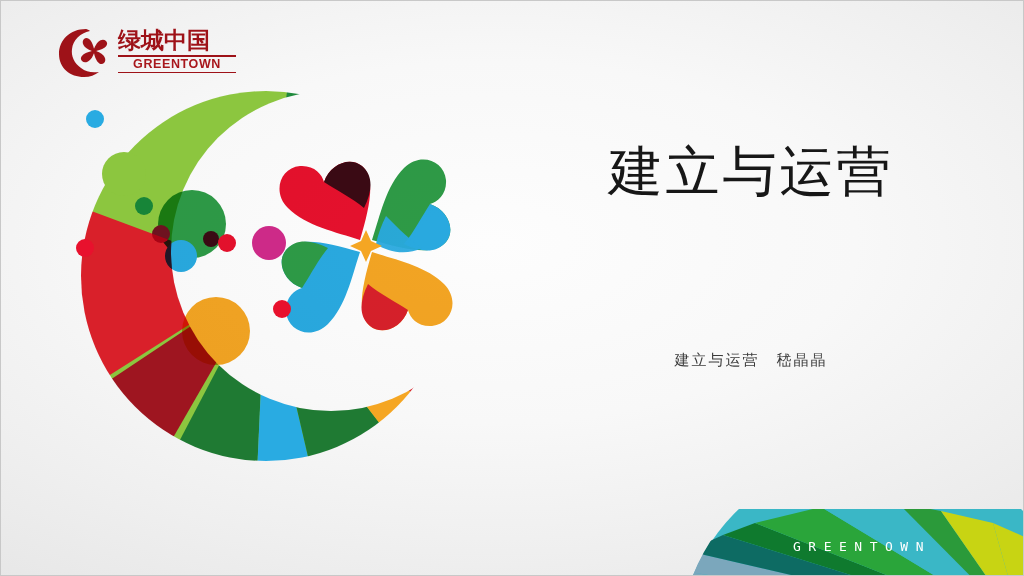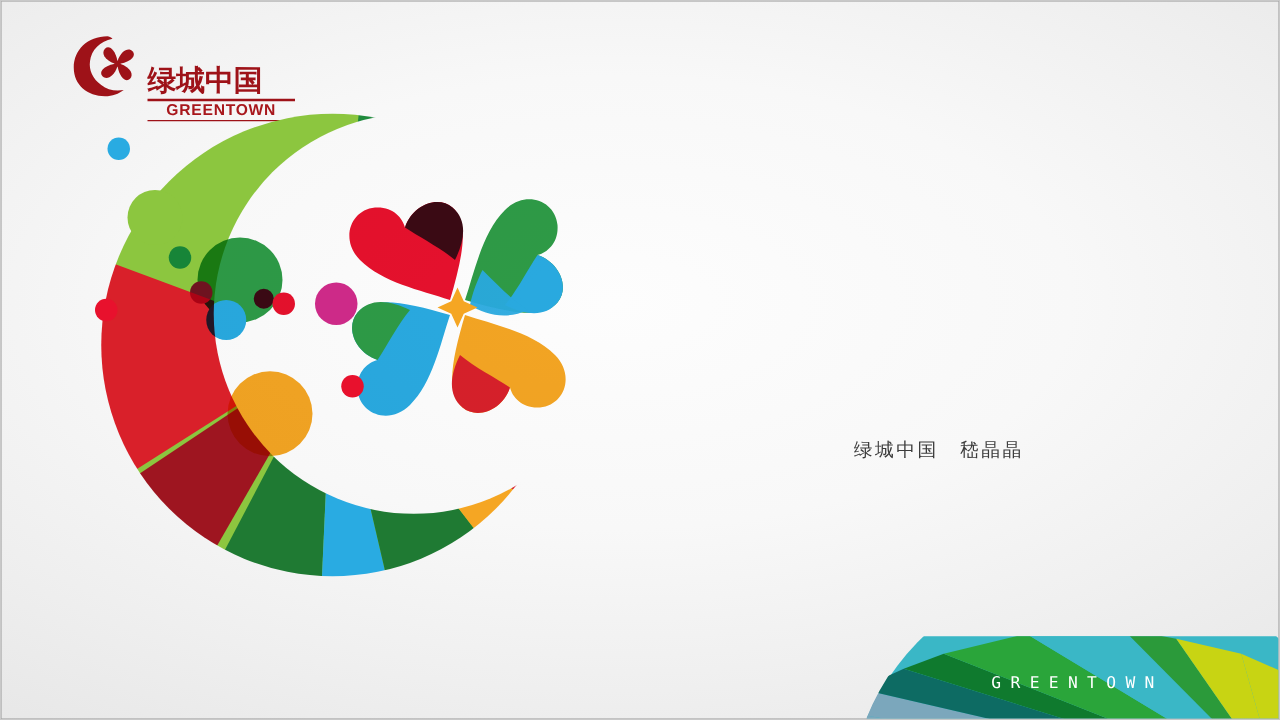--- a/index.html
+++ b/index.html
@@ -32,21 +32,20 @@
     left: 0;
     top: 2px;
     width: 56px;
     height: 52px;
   }
   .logo-text-wrap {
     position: absolute;
     left: 62px;
     top: 2px;
     width: 120px;
-    margin-top: 24px;
   }
   .logo-cn {
     font-family: "Liberation Sans", "DejaVu Sans", sans-serif;
     font-weight: bold;
     font-size: 23px;
     color: #9e1218;
     letter-spacing: 0px;
     line-height: 27px;
     white-space: nowrap;
   }
@@ -232,23 +231,24 @@
         <circle cx="175" cy="255" r="34" fill="#f5a623"></circle>
         <circle cx="140" cy="180" r="16" fill="#29abe2"></circle>
         <circle cx="120" cy="158" r="9" fill="#c9187e"></circle>
         <circle cx="170" cy="163" r="8" fill="#3b0a14"></circle>
         <circle cx="186" cy="167" r="9" fill="#e8112d"></circle>
       </g>
     </g>
   </svg>
 
   <div class="title-block">
+    <div class="title-line">建立与运营</div>
   </div>
 
-  <div class="subtitle">绿城中国　嵇晶晶</div>
+  <div class="subtitle">建立与运营　嵇晶晶</div>
 
   <svg class="fan" viewBox="0 0 330 66">
     <defs>
       <clipPath id="fanClip">
         <path d="M330 66 L330 0 A1 1 0 0 0 330 0 L330 66 Z
                  M330 66 m0 0
                  M0 66 A200 200 0 0 1 330 2 L330 66 Z"></path>
       </clipPath>
     </defs>
     <g clip-path="url(#fanClip)">

